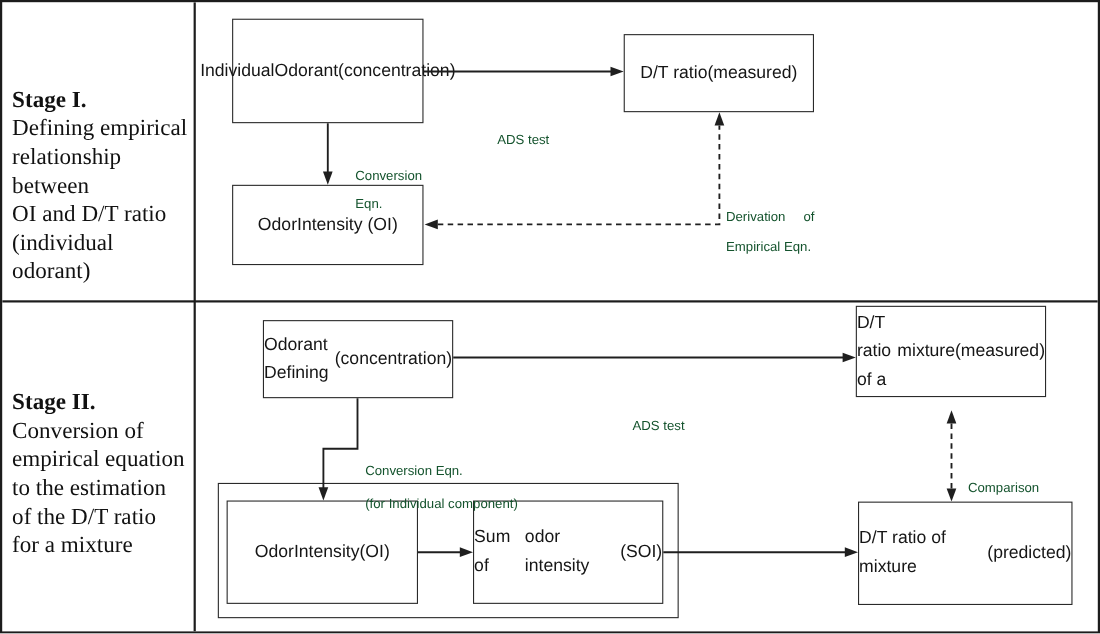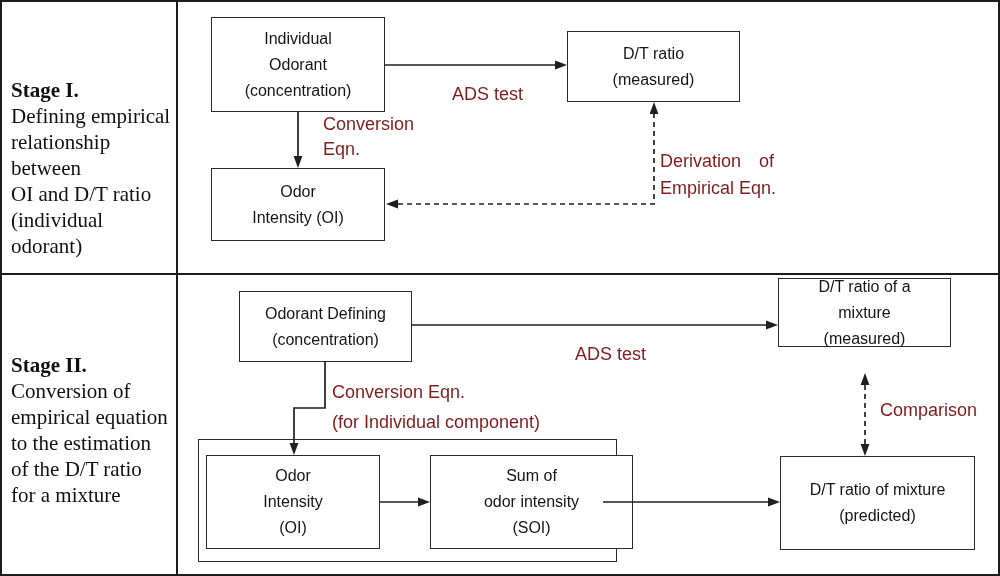--- a/index.html
+++ b/index.html
@@ -42,38 +42,39 @@
     line-height: 26px;
     color: #111111;
   }
   .stage-title { font-weight: bold; }
   .node {
     position: absolute;
     box-sizing: border-box;
     border: 1.6px solid #2a2a2a;
     background: #ffffff;
     display: flex;
-    flex-direction: column;
+    flex-direction: row;
     justify-content: center;
     align-items: center;
     font-size: 16px;
     line-height: 26px;
     color: #151515;
   }
   .group-box {
     position: absolute;
     box-sizing: border-box;
     border: 1.6px solid #2a2a2a;
     background: transparent;
   }
   .flabel {
     position: absolute;
-    font-size: 18px;
-    color: #7f1d1d;
+    font-size: 12px;
+    color: #14532d;
     white-space: nowrap;
+    margin-top: 36px;
   }
   .flabel .wide-words { word-spacing: 13px; }
   .lh25 { line-height: 25px; }
   .lh27 { line-height: 27px; }
   .lh30 { line-height: 30px; }
   .lh24 { line-height: 24px; }
   .centered { text-align: center; white-space: normal; }
   svg.wires {
     position: absolute;
     left: 0;
@@ -137,27 +138,27 @@
   </div>
 
   <div class="group-box" style="left:196px;top:437px;width:419px;height:123px"></div>
 
   <div class="node" style="left:204px;top:453px;width:174px;height:94px">
     <div>Odor</div>
     <div>Intensity</div>
     <div>(OI)</div>
   </div>
 
-  <div class="node" style="left:428px;top:453px;width:203px;height:94px">
+  <div class="node" style="left:428px;top:453px;width:173px;height:94px">
     <div>Sum of</div>
     <div>odor intensity</div>
     <div>(SOI)</div>
   </div>
 
-  <div class="node" style="left:776px;top:276px;width:173px;height:69px">
+  <div class="node" style="left:776px;top:276px;width:173px;height:83px">
     <div>D/T ratio of a</div>
     <div>mixture</div>
     <div>(measured)</div>
   </div>
 
   <div class="node" style="left:778px;top:454px;width:195px;height:94px">
     <div>D/T ratio of mixture</div>
     <div>(predicted)</div>
   </div>
 

